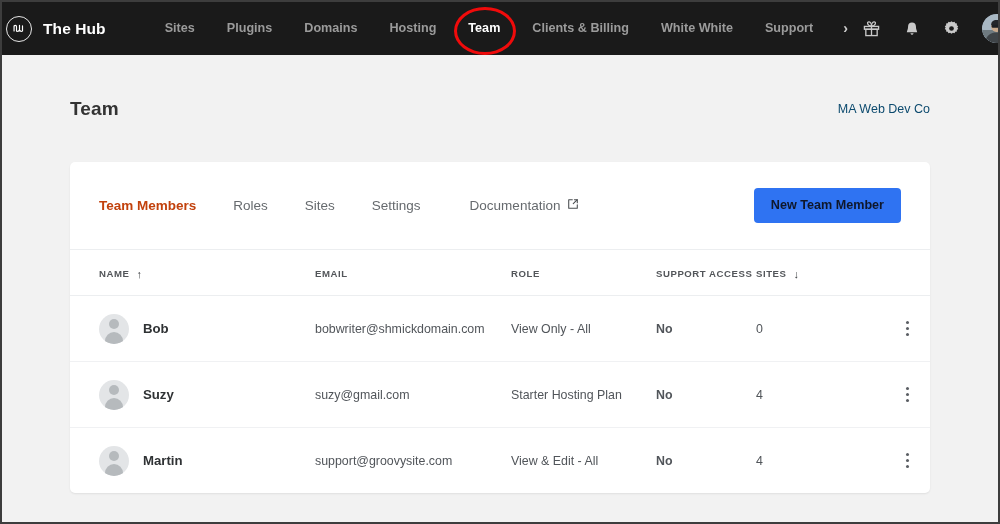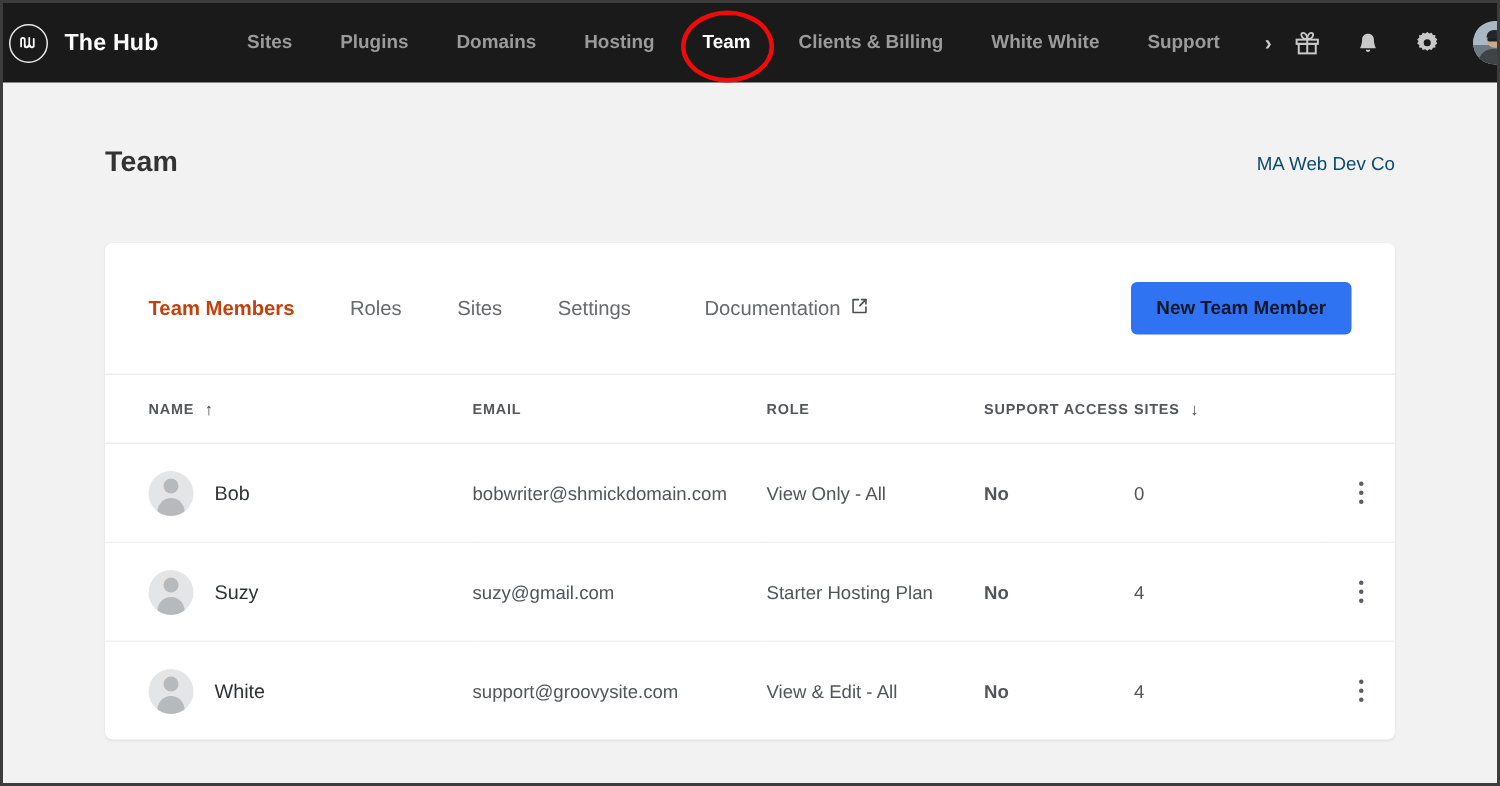--- a/index.html
+++ b/index.html
@@ -265,21 +265,21 @@
     left: 50%;
     top: 18px;
     width: 18px;
     height: 16px;
     border-radius: 9px 9px 0 0;
     background: #b6babd;
     transform: translateX(-50%);
   }
   .member-name {
     font-size: 13.2px;
-    font-weight: normal;
+    font-weight: bold;
     color: #2f3234;
   }
   .kebab {
     width: 20px;
     height: 20px;
     margin-left: auto;
     margin-right: 24px;
     display: flex;
     flex-direction: column;
     align-items: center;
@@ -463,21 +463,21 @@
                     <span></span>
                   </span>
               </div>
             </td>
           </tr>
 
           <tr class="member-row">
             <td class="c-name">
               <div class="name-cell">
                 <span class="avatar-sm"></span>
-                <span class="member-name">White</span>
+                <span class="member-name">Martin</span>
               </div>
             </td>
             <td class="c-email">support@groovysite.com</td>
             <td class="c-role">View &amp; Edit - All</td>
             <td class="c-access">No</td>
             <td class="c-sites">4</td>
             <td class="c-menu">
               <div class="menu-cell">
                 <span class="kebab">
                     <span></span>

